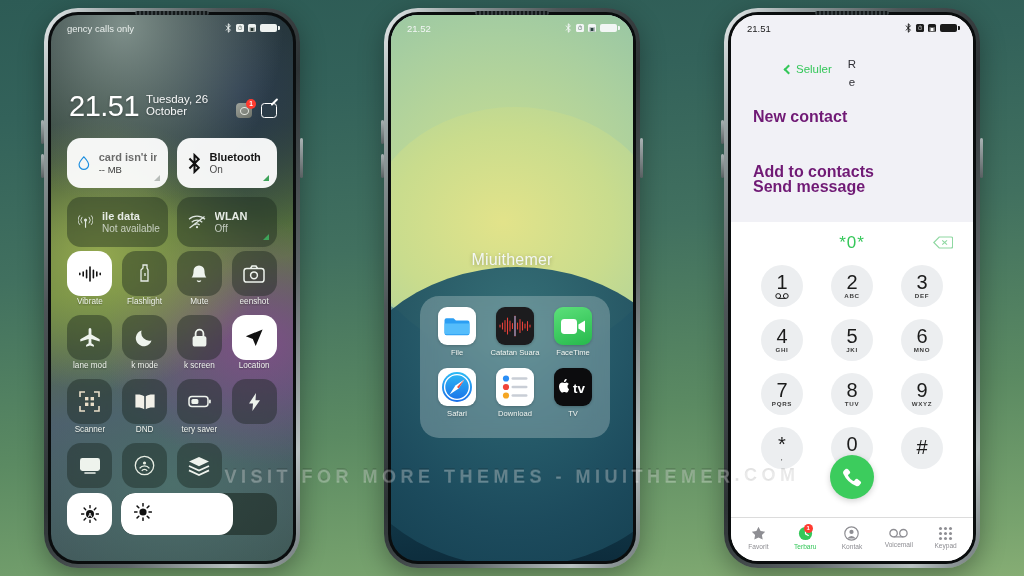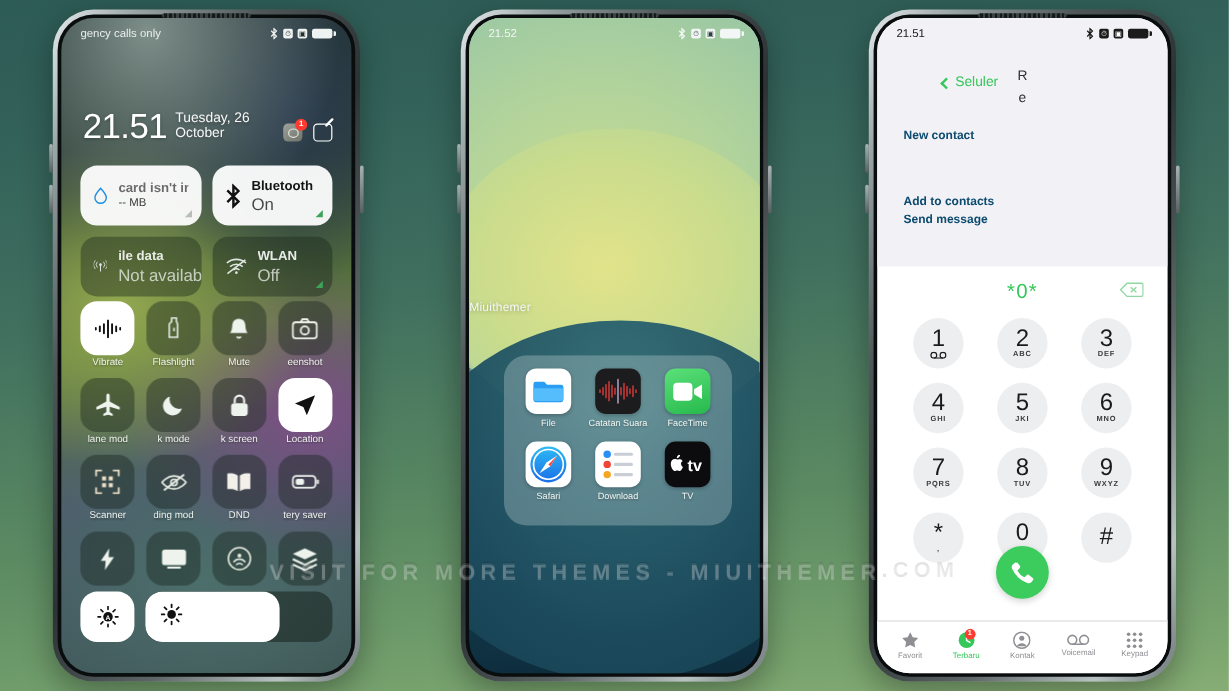--- a/index.html
+++ b/index.html
@@ -75,21 +75,21 @@
   #big-row-1 { top:123px; }
   #big-row-2 { top:182px; }
   .big-tile { flex:1; height:50px; border-radius:14px; display:flex; align-items:center;
     gap:9px; padding:0 11px; position:relative; overflow:hidden; }
   .big-on  { background:rgba(255,255,255,.94); color:#141414; }
   .big-off { background:rgba(22,34,28,.40); color:#e7ece6;
     backdrop-filter:blur(7px); -webkit-backdrop-filter:blur(7px); }
   .big-txt { display:flex; flex-direction:column; gap:1px; min-width:0; }
   .big-t1 { font-size:11px; font-weight:700; white-space:nowrap; overflow:hidden; }
   .big-t1.dim { font-weight:600; opacity:.62; }
-  .big-t2 { font-size:14px; opacity:.78; white-space:nowrap; }
+  .big-t2 { font-size:10px; opacity:.78; white-space:nowrap; }
   .big-t2.strong { font-size:9.5px; opacity:.85; }
   .corner-tri { position:absolute; right:8px; bottom:7px; width:0; height:0;
     border-left:6px solid transparent; border-bottom:6px solid #3ea35a; }
   .corner-tri.grey { border-bottom-color:#b8bdb9; }
 
   
   .cc-grid { position:absolute; left:16px; right:16px; top:236px;
     display:grid; grid-template-columns:repeat(4,1fr); gap:9px 9px; }
   .tg { display:flex; flex-direction:column; align-items:center; gap:1px; }
   .tg-sq { width:45px; height:45px; border-radius:14px; display:flex;
@@ -117,22 +117,22 @@
   .wp-ring { position:absolute; border-radius:50%; }
   #wr1 { width:460px; height:400px; left:-100px; top:-108px;
     background:radial-gradient(ellipse at 50% 58%, #9fc6bd 0%, #8fbcb2 60%, #7fb0a7 100%); }
   #wr2 { width:420px; height:360px; left:-86px; top:-34px;
     background:radial-gradient(ellipse at 46% 60%, #cfe08e 0%, #a9cf9f 52%, #84bbaa 100%); }
   #wr3 { width:300px; height:250px; left:-26px; top:92px;
     background:radial-gradient(ellipse at 46% 46%, #e2e38a 0%, #c9dc8d 48%, #a7cfa0 100%); }
   #wr4 { width:360px; height:300px; left:-54px; top:252px;
     background:radial-gradient(ellipse at 50% 22%, #2f6b76 0%, #1d4c5e 58%, #123c4d 100%); opacity:.96; }
 
-  .folder-title { position:absolute; top:236px; left:0; right:0; 
-    font-size:10px; color:#f3f7f4; font-weight:400; letter-spacing:.2px;
+  .folder-title { position:absolute; top:236px; left:0; right:0; text-align:center;
+    font-size:16px; color:#f3f7f4; font-weight:400; letter-spacing:.2px;
     text-shadow:0 1px 4px rgba(0,0,0,.28); z-index:3; }
   .folder { position:absolute; left:29px; top:281px; width:190px; height:142px;
     border-radius:19px; background:rgba(233,240,236,.27);
     backdrop-filter:blur(9px); -webkit-backdrop-filter:blur(9px);
     display:grid; grid-template-columns:repeat(3,1fr); align-content:start;
     padding:11px 8px 0; gap:10px 0; z-index:3; }
   .app { display:flex; flex-direction:column; align-items:center; gap:4px; }
   .app-ico { width:38px; height:38px; border-radius:9px; overflow:hidden; position:relative;
     box-shadow:0 1px 3px rgba(0,0,0,.2); display:flex; align-items:center; justify-content:center; }
   .app-lb { font-size:7.6px; color:#f2f6f2; line-height:1.18; text-align:center;
@@ -144,21 +144,21 @@
   #scr-right .sb-batt { background:#1b1b1b; }
   #scr-right .sb-batt::after { background:#1b1b1b; }
   #scr-right .sb-sq { background:#1b1b1b; color:#fff; }
   .dialer-top { position:absolute; top:0; left:0; right:0; height:207px; background:#f1f1f6; }
   .back-row { position:absolute; top:48px; left:14px; display:flex; align-items:center; gap:2px;
     color:#34c759; font-size:11.5px; font-weight:500;padding-left:40px; }
   .chev { width:7px; height:7px; border-left:2px solid #34c759; border-bottom:2px solid #34c759;
     transform:rotate(45deg); margin-right:2px; }
   .num-disp { position:absolute; top:40px; left:0; right:0; text-align:center;
     font-size:11.5px; color:#2f2f35; line-height:1.6; }
-  .dl-action { position:absolute; left:22px; color:#0c4a6e; font-size:10px; font-weight:600; }
+  .dl-action { position:absolute; left:22px; color:#701a75; font-size:16px; font-weight:600; }
   #dla1 { top:93px; } #dla2 { top:128px;margin-top:20px; } #dla3 { top:163px; }
 
   .num-entry { position:absolute; top:218px; left:0; right:0; text-align:center;
     font-size:17px; color:#34c759; font-weight:500; letter-spacing:1px; }
   .bksp { position:absolute; top:220px; right:20px; width:20px; height:13px; }
 
   .keypad { position:absolute; top:250px; left:24px; right:24px;
     display:grid; grid-template-columns:repeat(3,1fr); gap:12px 16px; }
   .key { width:42px; height:42px; border-radius:50%; background:#eceef0; justify-self:center;
     display:flex; flex-direction:column; align-items:center; justify-content:center; }
@@ -354,30 +354,20 @@
                 <path d="M1 6V1h5M15 1h5v5M20 15v5h-5M6 20H1v-5" fill="none" stroke="#eadfc9" stroke-width="1.6"></path>
                 <rect x="6" y="6" width="3.4" height="3.4" fill="#eadfc9"></rect>
                 <rect x="11.6" y="6" width="3.4" height="3.4" fill="#eadfc9"></rect>
                 <rect x="6" y="11.6" width="3.4" height="3.4" fill="#eadfc9"></rect>
                 <rect x="11.6" y="11.6" width="3.4" height="3.4" fill="#eadfc9"></rect>
               </svg>
             </span>
           <span class="tg-lb">Scanner</span>
         </div>
 
-        <div class="tg">
-          <span class="tg-sq off">
-            <svg width="22" height="16" viewBox="0 0 22 16">
-                <path d="M1 8s4-5.4 10-5.4S21 8 21 8s-4 5.4-10 5.4S1 8 1 8z" fill="none" stroke="#e9eee4" stroke-width="1.4"></path>
-                <circle cx="11" cy="8" r="2.6" fill="none" stroke="#e9eee4" stroke-width="1.4"></circle>
-                <path d="M2.6 14.6 19.4 1.4" stroke="#e9eee4" stroke-width="1.6"></path>
-              </svg>
-            </span>
-          <span class="tg-lb">ding mod</span>
-        </div>
 
         <div class="tg">
           <span class="tg-sq off">
             <svg width="22" height="17" viewBox="0 0 22 17">
                 <path d="M10.2 3.2C8 1.6 4.6 1.2 1.4 1.6v13c3.2-.4 6.6 0 8.8 1.6zM11.8 3.2c2.2-1.6 5.6-2 8.8-1.6v13c-3.2-.4-6.6 0-8.8 1.6z" fill="#f2f0e8"></path>
               </svg>
             </span>
           <span class="tg-lb">DND</span>
         </div>
 

